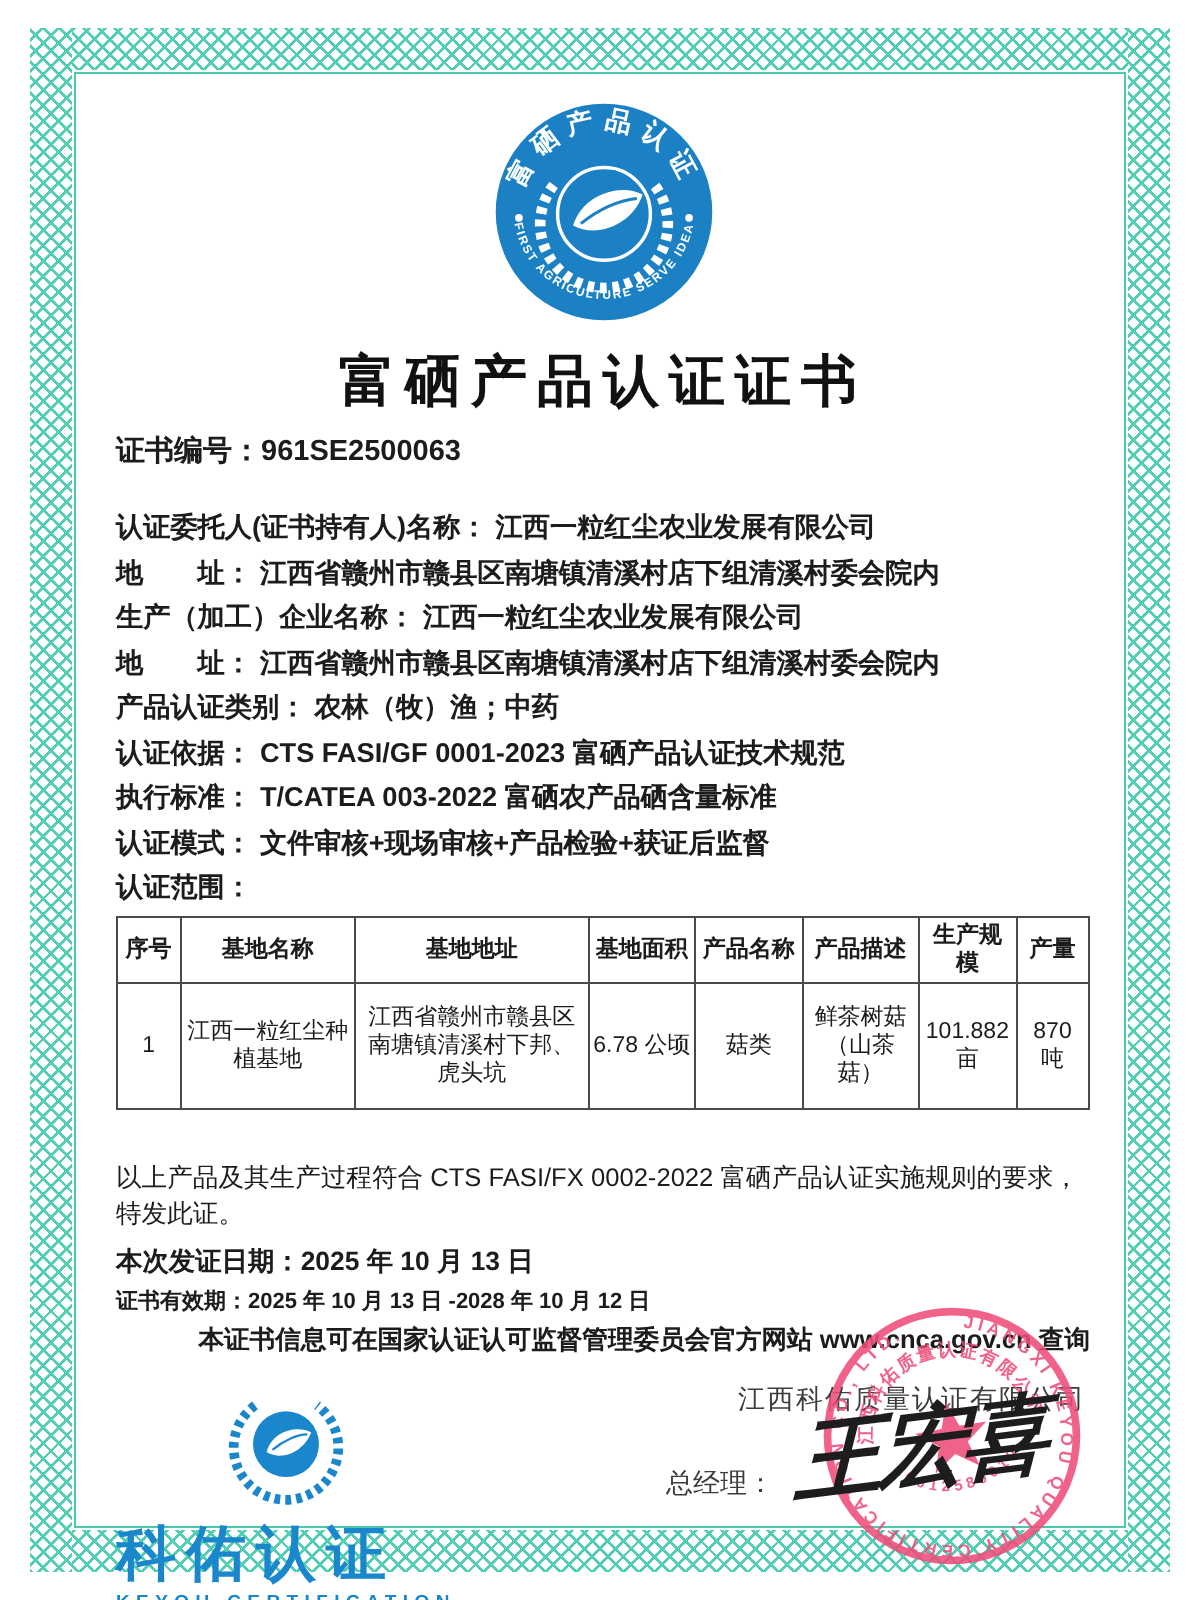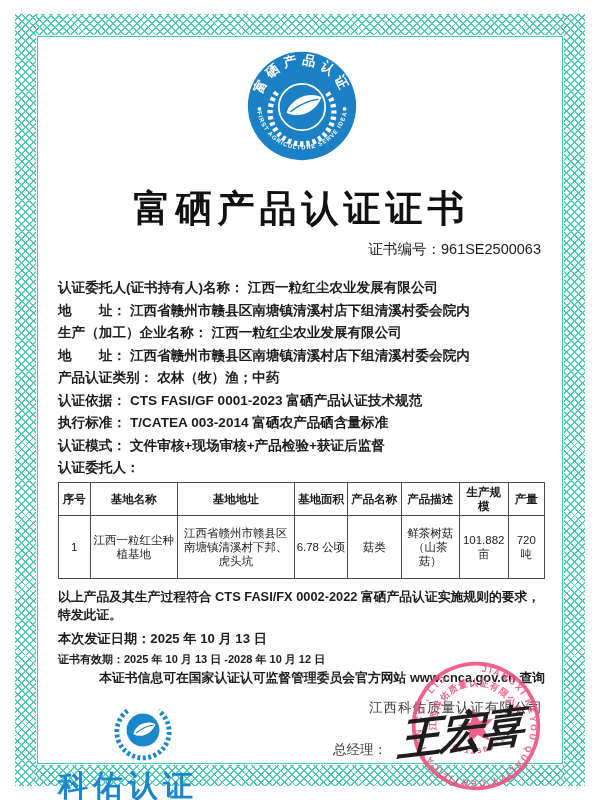--- a/index.html
+++ b/index.html
@@ -15,35 +15,35 @@
   }
   .gb-top{left:15px;right:15px;top:14px;height:21px;}
   .gb-bottom{left:15px;right:15px;bottom:14px;height:21px;}
   .gb-left{left:15px;top:14px;bottom:14px;width:21px;}
   .gb-right{right:15px;top:14px;bottom:14px;width:21px;}
   .gb-innerline{position:absolute;left:37px;right:37px;top:36px;bottom:36px;border:1.5px solid #49c8ad;pointer-events:none;}
 
   .content{position:absolute;left:58px;right:55px;top:48px;bottom:44px;}
 
   .emblem{display:block;margin:0 auto;}
-  .title{margin:20px 0 0 0;text-align:center;font-size:37px;font-weight:bold;letter-spacing:5px;color:#111;}
-  .certno{margin:6px 4px 4px 0;text-align:right;font-size:14.5px;font-weight:normal;}
+  .title{margin:8px 0 0 0;text-align:center;font-size:28px;font-weight:bold;letter-spacing:5px;color:#111;}
+  .certno{margin:6px 4px 4px 0;text-align:left;font-size:14.5px;font-weight:bold;}
 
   .fields{margin-top:18px;}
   .field-line{font-size:13.6px;font-weight:bold;line-height:22.5px;white-space:nowrap;}
   .field-line .lbl{margin-right:4px;}
   .field-line.indent{padding-left:72px;}
 
   table.scope{width:100%;border-collapse:collapse;margin-top:2px;table-layout:fixed;}
   table.scope th,table.scope td{border:1px solid #4a4a4a;text-align:center;vertical-align:middle;
     font-size:11.5px;padding:2px 1px;line-height:14px;word-break:break-all;}
   table.scope th{font-weight:bold;height:24px;}
   table.scope td{height:58px;}
 
-  .statement{font-size:12.8px;font-weight:bold;margin-top:9px;line-height:18px;}
+  .statement{font-size:12.8px;font-weight:normal;margin-top:25px;line-height:18px;}
   .dates-row{display:flex;gap:42px;font-size:13.2px;font-weight:bold;line-height:21px;margin-top:4px;}
   .dates-row2{font-size:11px;font-weight:bold;line-height:21px;}
   .cnca{margin-top:0;text-align:right;font-size:12.8px;font-weight:bold;}
 
   .footer{position:relative;margin-top:10px;height:86px;}
   .keyou-left{position:absolute;left:0;top:4px;display:flex;align-items:center;gap:8px;flex-direction:column;}
   .keyou-cn{color:#1a86cc;font-size:30px;font-weight:bold;letter-spacing:5px;line-height:30px;}
   .keyou-en{color:#1a86cc;font-size:9.5px;font-weight:bold;letter-spacing:3.2px;margin-top:3px;}
   .company{position:absolute;right:2px;top:2px;font-size:13.5px;color:#3c3c3c;letter-spacing:1px;}
   .gm{position:absolute;right:158px;top:44px;font-size:13.5px;color:#3c3c3c;}
@@ -92,23 +92,23 @@
       <span>证书编号：</span><span>961SE2500063</span>
     </div>
 
     <div class="fields">
       <div class="field-line"><span class="lbl">认证委托人(证书持有人)名称：</span><span>江西一粒红尘农业发展有限公司</span></div>
       <div class="field-line"><span class="lbl">地　　址：</span><span>江西省赣州市赣县区南塘镇清溪村店下组清溪村委会院内</span></div>
       <div class="field-line"><span class="lbl">生产（加工）企业名称：</span><span>江西一粒红尘农业发展有限公司</span></div>
       <div class="field-line"><span class="lbl">地　　址：</span><span>江西省赣州市赣县区南塘镇清溪村店下组清溪村委会院内</span></div>
       <div class="field-line"><span class="lbl">产品认证类别：</span><span>农林（牧）渔；中药</span></div>
       <div class="field-line"><span class="lbl">认证依据：</span><span>CTS FASI/GF 0001-2023 富硒产品认证技术规范</span></div>
-      <div class="field-line"><span class="lbl">执行标准：</span><span>T/CATEA 003-2014 富硒农产品硒含量标准</span></div>
+      <div class="field-line"><span class="lbl">执行标准：</span><span>T/CATEA 003-2022 富硒农产品硒含量标准</span></div>
       <div class="field-line"><span class="lbl">认证模式：</span><span>文件审核+现场审核+产品检验+获证后监督</span></div>
-      <div class="field-line"><span class="lbl">认证委托人：</span></div>
+      <div class="field-line"><span class="lbl">认证范围：</span></div>
     </div>
 
     <table class="scope">
       <colgroup>
         <col style="width:6.5%">
           <col style="width:18%">
           <col style="width:24%">
           <col style="width:11%">
         <col style="width:11%">
           <col style="width:12%">
@@ -129,21 +129,21 @@
       </thead>
       <tbody>
         <tr>
           <td>1</td>
           <td>江西一粒红尘种植基地</td>
           <td>江西省赣州市赣县区南塘镇清溪村下邦、虎头坑</td>
           <td>6.78 公顷</td>
           <td>菇类</td>
           <td>鲜茶树菇（山茶菇）</td>
           <td>101.882 亩</td>
-          <td>720 吨</td>
+          <td>870 吨</td>
         </tr>
       </tbody>
     </table>
 
     <div class="statement">以上产品及其生产过程符合 CTS FASI/FX 0002-2022 富硒产品认证实施规则的要求，特发此证。</div>
 
     <div class="dates-row">
       <div><span>本次发证日期：</span><span>2025 年 10 月 13 日</span></div>
     </div>
     <div class="dates-row2">

